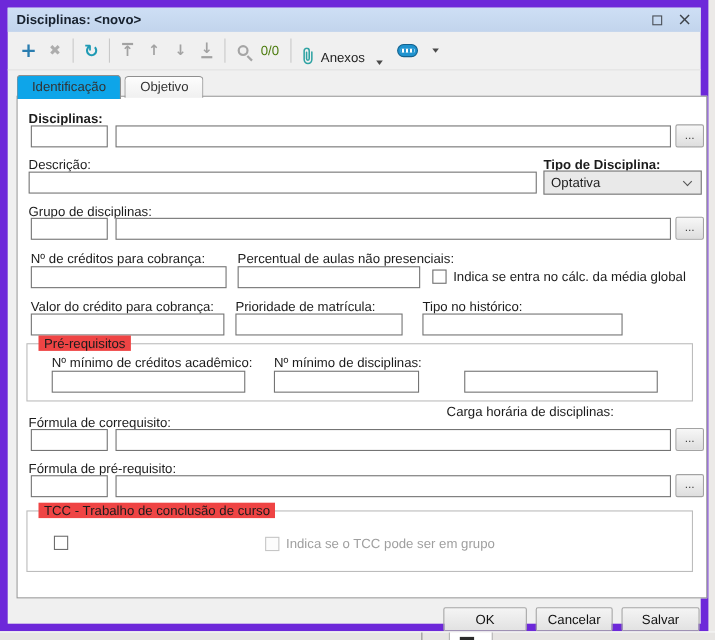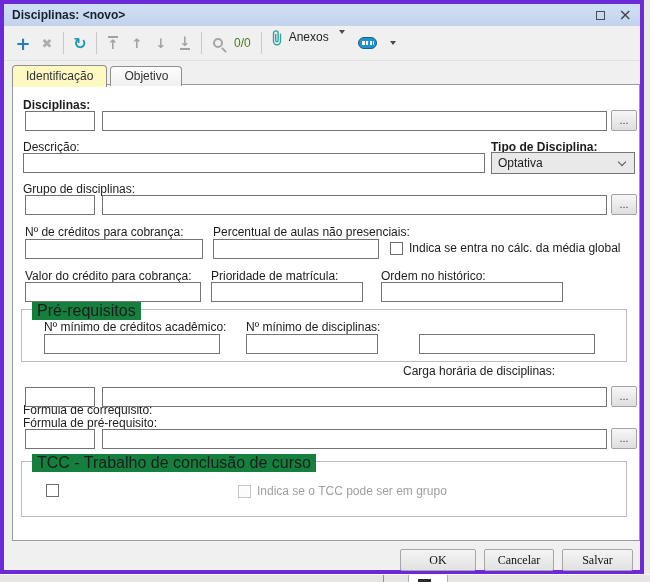--- a/index.html
+++ b/index.html
@@ -2,21 +2,21 @@
 <html><head>
 <meta charset="utf-8">
 <style>
   * { margin:0; padding:0; box-sizing:border-box; }
   html,body { background:#fff; }
   body { font-family:"Liberation Sans", sans-serif; }
 
   .stage { position:relative; width:650px; height:582px; background:#eceae8; overflow:hidden; }
 
   .dialog { position:absolute; left:0; top:0; width:644px; height:574px;
-            background:#f0f0f0; border:4px solid #6d28d9; }
+            background:#f0f0f0; border:7px solid #6d28d9; }
 
   
   .titlebar { height:22px; background:linear-gradient(#cedff5,#c2d4ec);
               display:flex; align-items:center; padding:0 8px; }
   .title { flex:1; font-size:12px; font-weight:bold; color:#17212e; }
   .winbtns { display:flex; align-items:center; gap:10px; }
   .maxbtn { width:16px; height:16px; display:flex; align-items:center; justify-content:center; cursor:default; }
   .maxglyph { width:9px; height:9px; border:1.5px solid #4a4f57; display:inline-block; }
   .closebtn { font-size:16px; line-height:14px; color:#3f444b; cursor:default; font-family:"DejaVu Sans",sans-serif; }
 
@@ -29,65 +29,65 @@
   .ic-plus { font-size:18px; font-weight:bold; color:#2a7db0; }
   .ic-del { font-size:13px; font-weight:bold; color:#adadad; }
   .ic-refresh { font-size:16px; font-weight:bold; color:#1e9ab4; }
   .arr { font-size:13px; font-weight:bold; color:#a2a2a2; line-height:11px; display:inline-block; }
   .bar-top { border-top:2px solid #a2a2a2; padding-top:1px; }
   .bar-bottom { border-bottom:2px solid #a2a2a2; padding-bottom:1px; }
   .magnifier { position:relative; width:10px; height:10px; border:2px solid #a5a5a5; border-radius:50%; }
   .magnifier::after { content:""; position:absolute; width:2px; height:6px; background:#a5a5a5;
                       left:8px; top:7px; transform:rotate(-45deg); }
   .counter { font-size:12px; color:#4d7c0f; margin:0 6px 0 4px; }
-  .anexos { display:flex; align-items:flex-start; height:26px; padding:0 4px; cursor:default; }
+  .anexos { display:flex; align-items:flex-end; height:26px; padding:0 4px; cursor:default; }
   .anexos-label { font-size:12px; color:#222; margin:0 5px 0 5px; }
   .caret { width:0; height:0; border-left:3.5px solid transparent; border-right:3.5px solid transparent;
            border-top:4px solid #4a4a4a; margin:0 5px; }
   .cardbtn { display:flex; align-items:center; padding:0 4px; height:26px; cursor:default; }
   .card { position:relative; width:19px; height:12px; border-radius:6px;
           background:#1f93cf; border:1px solid #14618d; }
   .card::after { content:""; position:absolute; left:2px; right:2px; top:3px; height:4px;
                  border-radius:1px; background-color:#fff;
                  background-image:repeating-linear-gradient(90deg,#1f93cf 0 1.5px, transparent 1.5px 3.5px); }
 
   
   .tabs { position:absolute; left:8px; top:61px; display:flex; align-items:flex-end; z-index:2; }
   .tab { font-size:12px; color:#333; background:linear-gradient(#fdfdfd,#f0f0f0);
          border:1px solid #8f8f8f; border-bottom:none; border-radius:4px 4px 0 0;
          padding:2px 13px 3px; margin-right:3px; cursor:default; }
-  .tab.active { background:#fef9c3; padding:3px 13px 4px; margin-bottom:-1px; }
+  .tab.active { background:#0ea5e9; padding:3px 13px 4px; margin-bottom:-1px; }
 
   
   .panel { position:absolute; left:8px; top:80px; width:628px; height:457px;
            background:#fff; border:1px solid #9a9a9a; z-index:1; }
   .lbl { position:absolute; font-size:12px; color:#1c1c1c; white-space:nowrap; }
   .bold { font-weight:bold; }
   .tin { position:absolute; height:20px; border:1px solid #747474; background:#fff;
          font:12px "Liberation Sans",sans-serif; padding:0 4px; outline:none; }
   .ellip { position:absolute; width:26px; height:21px; background:linear-gradient(#f7f7f7,#dedede);
            border:1px solid #a3a3a3; border-radius:2px; font-size:11px; color:#444;
            text-align:center; line-height:18px; cursor:default; }
   .select { position:absolute; height:22px; background:#e9e9e9; border:1px solid #767676;
             font-size:12px; color:#1c1c1c; display:flex; align-items:center; padding-left:6px; cursor:default; }
   .chev { position:absolute; right:9px; top:6px; width:6px; height:6px;
           border-right:1.5px solid #555; border-bottom:1.5px solid #555; transform:rotate(45deg); }
   .fset { position:absolute; border:1px solid #bcbcbc; }
-  .legend { position:absolute; top:-8px; left:10px; background:#15803d; padding:0 5px;
-            font-size:16px; color:#1c1c1c; white-space:nowrap; }
+  .legend { position:absolute; top:-8px; left:10px; background:#ef4444; padding:0 5px;
+            font-size:12px; color:#1c1c1c; white-space:nowrap; }
   .cbrow { position:absolute; display:flex; align-items:center; gap:6px; cursor:default; }
   .cbox { width:13px; height:13px; border:1px solid #6e6e6e; background:#fff; flex:0 0 auto; }
   .cbox.disabled { border-color:#c6c6c6; background:#fcfcfc; }
   .cblabel { font-size:12px; color:#1c1c1c; white-space:nowrap; }
   .cblabel.disabled { color:#9f9f9f; }
 
   
   .btn { position:absolute; height:22px; background:linear-gradient(#f4f4f4,#e2e2e2);
          border:1px solid #a6a6a6; border-radius:2px; font-size:12px; color:#111;
-         text-align:center; line-height:20px; cursor:default;font-family:Liberation Serif, serif; }
+         text-align:center; line-height:20px; cursor:default; }
 
   
   .bg-right { position:absolute; left:645px; top:0; width:5px; height:582px; background:#eceae8; }
   .bg-bottom { position:absolute; left:0; top:574px; width:650px; height:8px;
                background:#e7e5e3; border-top:1px solid #f9f9f9; }
   .strip-divider { position:absolute; left:383px; top:0; width:1px; height:8px; background:#8f8f8f; }
   .strip-box { position:absolute; left:408px; top:0; width:40px; height:8px; background:#ffffff;
                border-left:1px solid #b0b0b0; border-right:1px solid #b0b0b0; }
   .strip-dash { position:absolute; left:9px; top:4px; width:13px; height:3px; background:#2b2b2b; }
 </style>
@@ -183,34 +183,34 @@
       <input class="tin" style="left: 200px; top: 154px; width: 166px;">
       <span class="cbrow" style="left:377px; top:156px;">
         <span class="cbox"></span>
         <span class="cblabel">Indica se entra no cálc. da média global</span>
       </span>
 
       <span class="lbl" style="left:12px; top:184px;">Valor do crédito para cobrança:</span>
       <input class="tin" style="left: 12px; top: 197px; width: 176px;">
       <span class="lbl" style="left:198px; top:184px;">Prioridade de matrícula:</span>
       <input class="tin" style="left: 198px; top: 197px; width: 152px;">
-      <span class="lbl" style="left:368px; top:184px;">Ordem no histórico:</span>
+      <span class="lbl" style="left:368px; top:184px;">Tipo no histórico:</span>
       <input class="tin" style="left: 368px; top: 197px; width: 182px;">
 
       <div class="fset" style="left:8px; top:224px; width:606px; height:53px;">
         <span class="legend">Pré-requisitos</span>
         <span class="lbl" style="left:22px; top:10px;">Nº mínimo de créditos acadêmico:</span>
         <input class="tin" style="left: 22px; top: 24px; width: 176px;">
         <span class="lbl" style="left:224px; top:10px;">Nº mínimo de disciplinas:</span>
         <input class="tin" style="left: 224px; top: 24px; width: 132px;">
         <span class="lbl" style="left:381px; top:10px;margin-top:44px;">Carga horária de disciplinas:</span>
         <input class="tin" style="left: 397px; top: 24px; width: 176px;">
       </div>
 
-      <span class="lbl" style="left:10px; top:289px;margin-top:29px;">Fórmula de correquisito:</span>
+      <span class="lbl" style="left:10px; top:289px;">Fórmula de correquisito:</span>
       <input class="tin" style="left: 12px; top: 302px; width: 70px;">
       <input class="tin" style="left: 89px; top: 302px; width: 505px;">
       <span class="ellip" style="left:598px; top:301px;">...</span>
 
       <span class="lbl" style="left:10px; top:331px;">Fórmula de pré-requisito:</span>
       <input class="tin" style="left: 12px; top: 344px; width: 70px;">
       <input class="tin" style="left: 89px; top: 344px; width: 505px;">
       <span class="ellip" style="left:598px; top:343px;">...</span>
 
       <div class="fset" style="left:8px; top:376px; width:606px; height:56px;">

